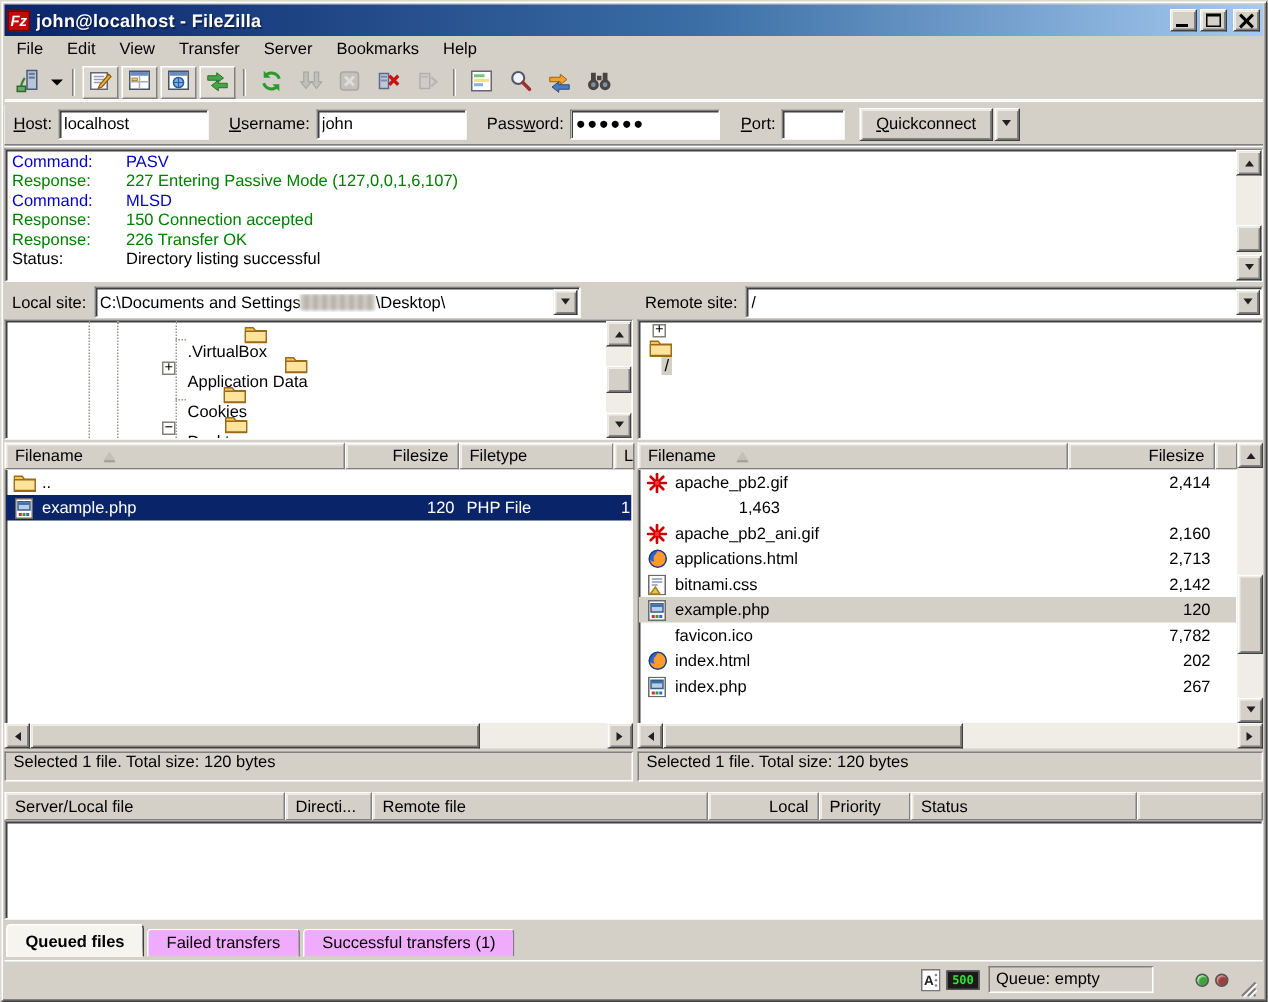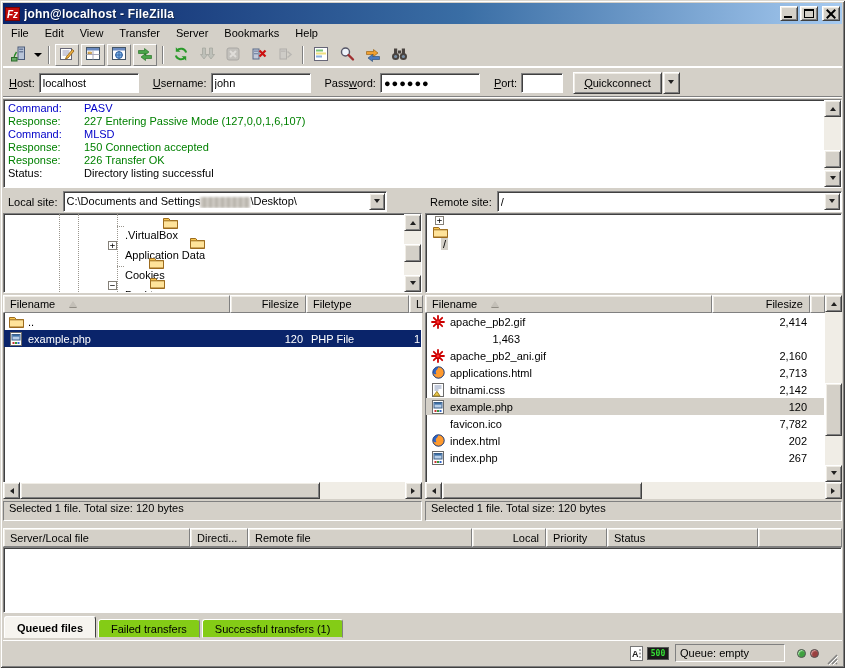--- a/index.html
+++ b/index.html
@@ -140,32 +140,32 @@
   #localstatus { left:3px; width:419px; }
   #remotestatus { left:425px; width:417px; }
   
   #queuehdr { position:absolute; left:3px; top:528px; width:839px; height:19px; display:flex; }
   .qc0 { flex:0 0 187px; } .qc1 { flex:0 0 58px; } .qc2 { flex:0 0 224px; }
   .qc3 { flex:0 0 74px; } .qc4 { flex:0 0 61px; } .qc5 { flex:0 0 151px; } .qc6 { flex:1 1 auto; }
   #queuebody { position:absolute; left:3px; top:547px; width:839px; height:66px; background:#fff;
     border:1px solid; border-color:#808080 #fff #fff #808080; box-shadow: inset 1px 1px 0 #404040; }
   
   #tabs { position:absolute; left:3px; top:615px; width:839px; height:23px; display:flex; align-items:flex-end; padding-left:1px;}
-  .tab { background:#84cc16; border:1px solid; border-color:#fff #808080 #d4d0c8 #fff;
+  .tab { background:#f0abfc; border:1px solid; border-color:#fff #808080 #d4d0c8 #fff;
     border-radius:3px 3px 0 0; padding:3px 12px 4px; height:19px; margin-right:2px; white-space:nowrap;}
   .tab.active { background:#f6f4ef; font-weight:bold; height:22px; padding-top:5px;
     border-color:#fff #404040 #f6f4ef #fff; z-index:2; }
   
   #statusbar { position:absolute; left:3px; top:640px; width:839px; height:25px;
     border-top:1px solid #fff; display:flex; align-items:center; justify-content:flex-end; padding:0 4px; }
   #ascii-ind { margin-right:4px; display:inline-flex; }
   #speed-ind { width:22px; height:13px; background:#1a1a1a; color:#35e035; font:bold 8px/12px "DejaVu Sans Mono",monospace;
     text-align:center; border:1px solid #555; margin-right:6px; }
   #queue-status { width:110px; height:18px; background:#d4d0c8; border:1px solid;
-    border-color:#808080 #fff #fff #808080; display:flex; align-items:center; padding:0 4px; margin-right:8px; }
+    border-color:#808080 #fff #fff #808080; display:flex; align-items:center; padding:0 4px; margin-right:24px; }
   .led { width:9px; height:9px; border-radius:50%; border:1px solid #555; margin-left:4px; }
   .led.on { background:#3fa03f; box-shadow: inset 1px 1px 1px #aef0ae; }
   .led.off { background:#9a4040; box-shadow: inset 1px 1px 1px #d89a9a; }
   #grip { width:13px; height:13px; margin-left:6px; align-self:flex-end; }
   
   #vsplit { position:absolute; left:422px; top:191px; width:3px; height:331px; background:#d4d0c8; }
 </style>
 </head>
 <body>
 

